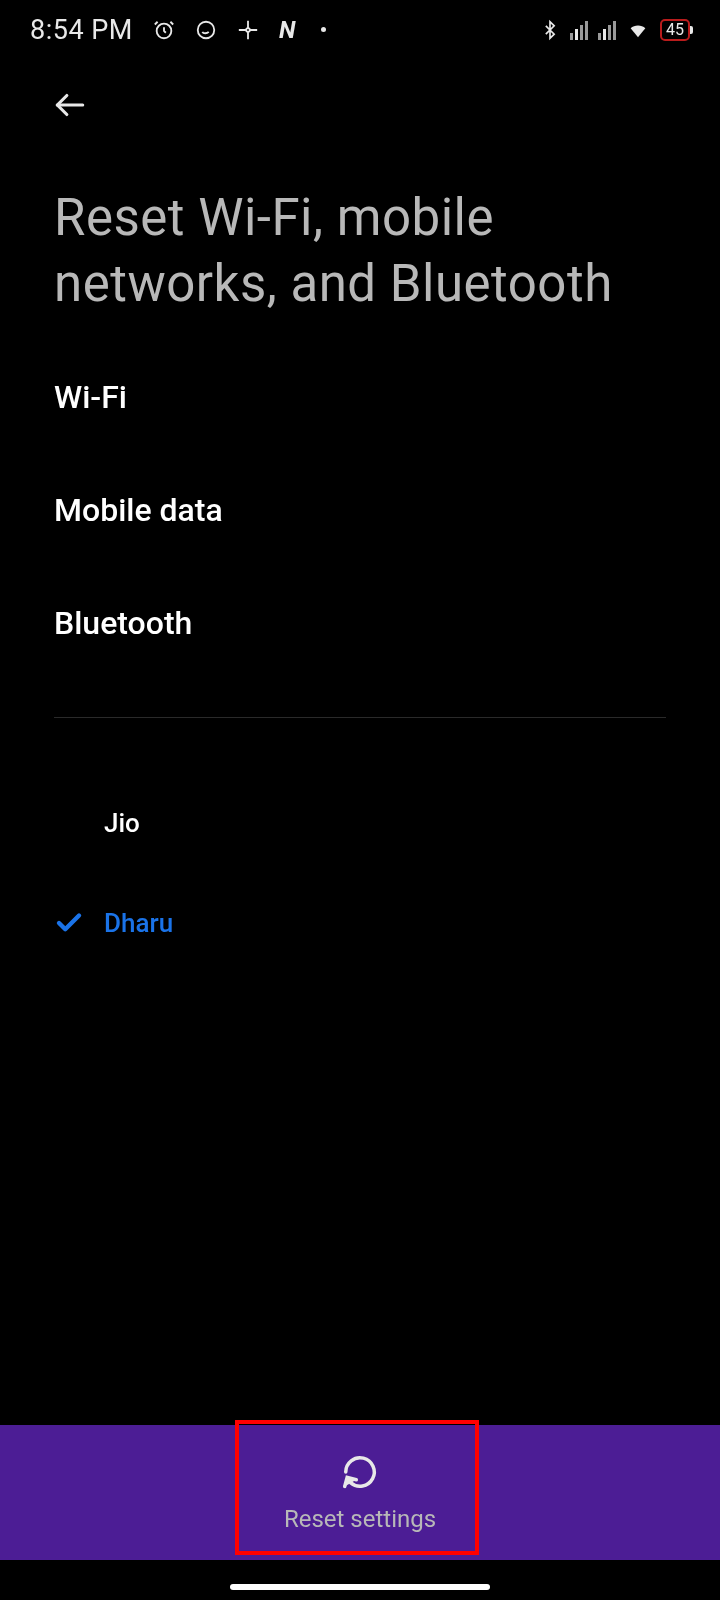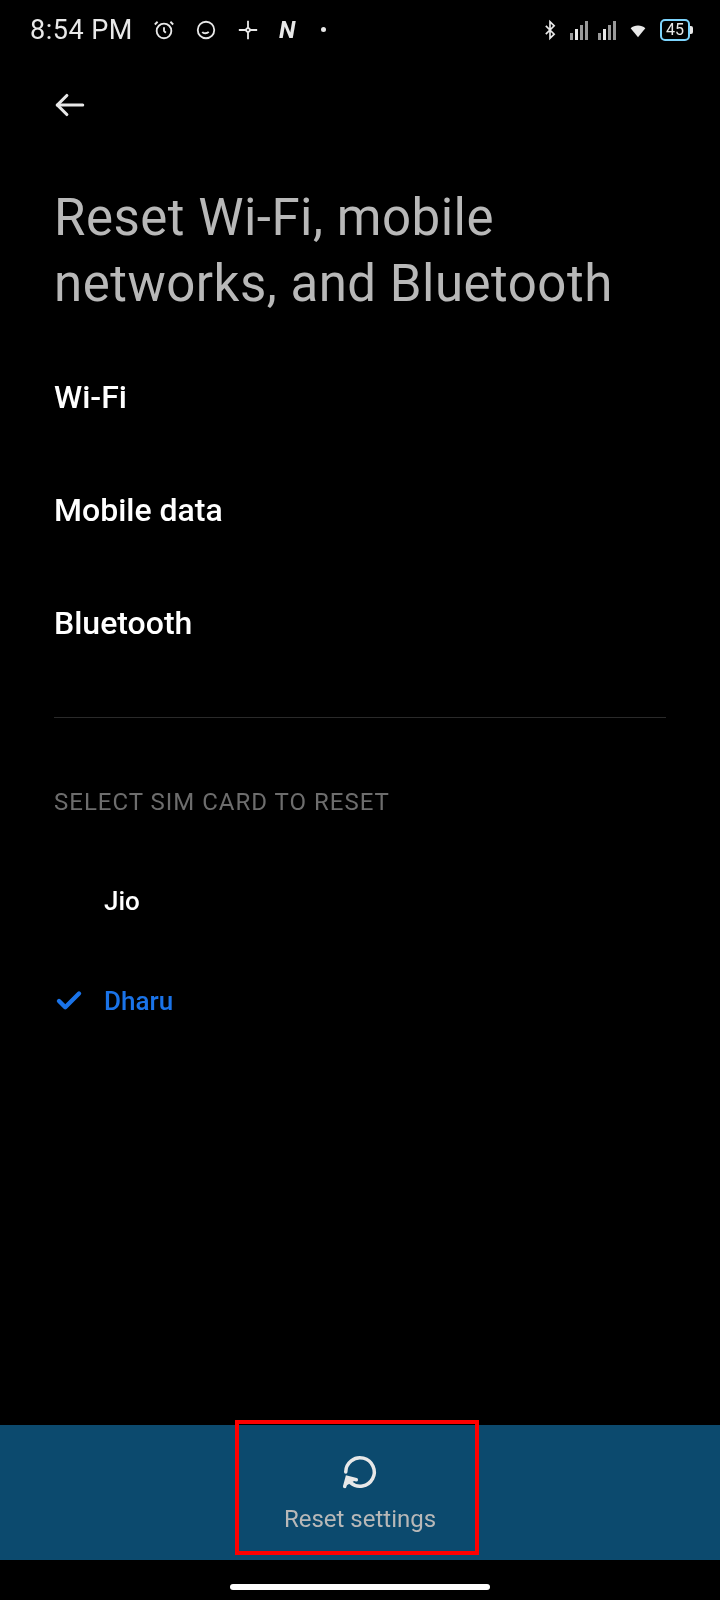--- a/index.html
+++ b/index.html
@@ -114,21 +114,21 @@
     }
     .sim-option.selected .sim-label {
       color: #1a73e8;
     }
     .bottom-bar {
       position: absolute;
       bottom: 40px;
       left: 0;
       right: 0;
       height: 135px;
-      background: #0c4a6e;
+      background: #4c1d95;
       display: flex;
       align-items: center;
       justify-content: center;
     }
     .reset-button {
       display: flex;
       flex-direction: column;
       align-items: center;
       justify-content: center;
       cursor: pointer;
@@ -170,21 +170,21 @@
       width: 3px;
       background: #999;
     }
     .signal-bars span:nth-child(1) { height: 7px; }
     .signal-bars span:nth-child(2) { height: 11px; background: #e8e8e8;}
     .signal-bars span:nth-child(3) { height: 15px; }
     .signal-bars span:nth-child(4) { height: 19px; }
     .battery {
       display: inline-flex;
       align-items: center;
-      border: 2px solid #7dd3fc;
+      border: 2px solid #b91c1c;
       border-radius: 5px;
       padding: 1px 4px;
       height: 22px;
       font-size: 16px;
       position: relative;
     }
     .battery::after {
       content: '';
       position: absolute;
       right: -5px;
@@ -272,21 +272,20 @@
 <div class="content">
   <h1 class="page-title">Reset Wi-Fi, mobile networks, and Bluetooth</h1>
 
 
   <div class="reset-item">Wi-Fi</div>
   <div class="reset-item">Mobile data</div>
   <div class="reset-item">Bluetooth</div>
 
   <div class="divider"></div>
 
-  <div class="sim-header">SELECT SIM CARD TO RESET</div>
 
   <div class="sim-option">
     <div class="sim-check"></div>
     <div class="sim-label">Jio</div>
   </div>
 
   <div class="sim-option selected">
     <div class="sim-check">
       <svg width="30" height="30" viewBox="0 0 24 24" fill="none" stroke="#1a73e8" stroke-width="3.5" stroke-linecap="round" stroke-linejoin="round">
         <polyline points="20 6 9 17 4 12"></polyline>

